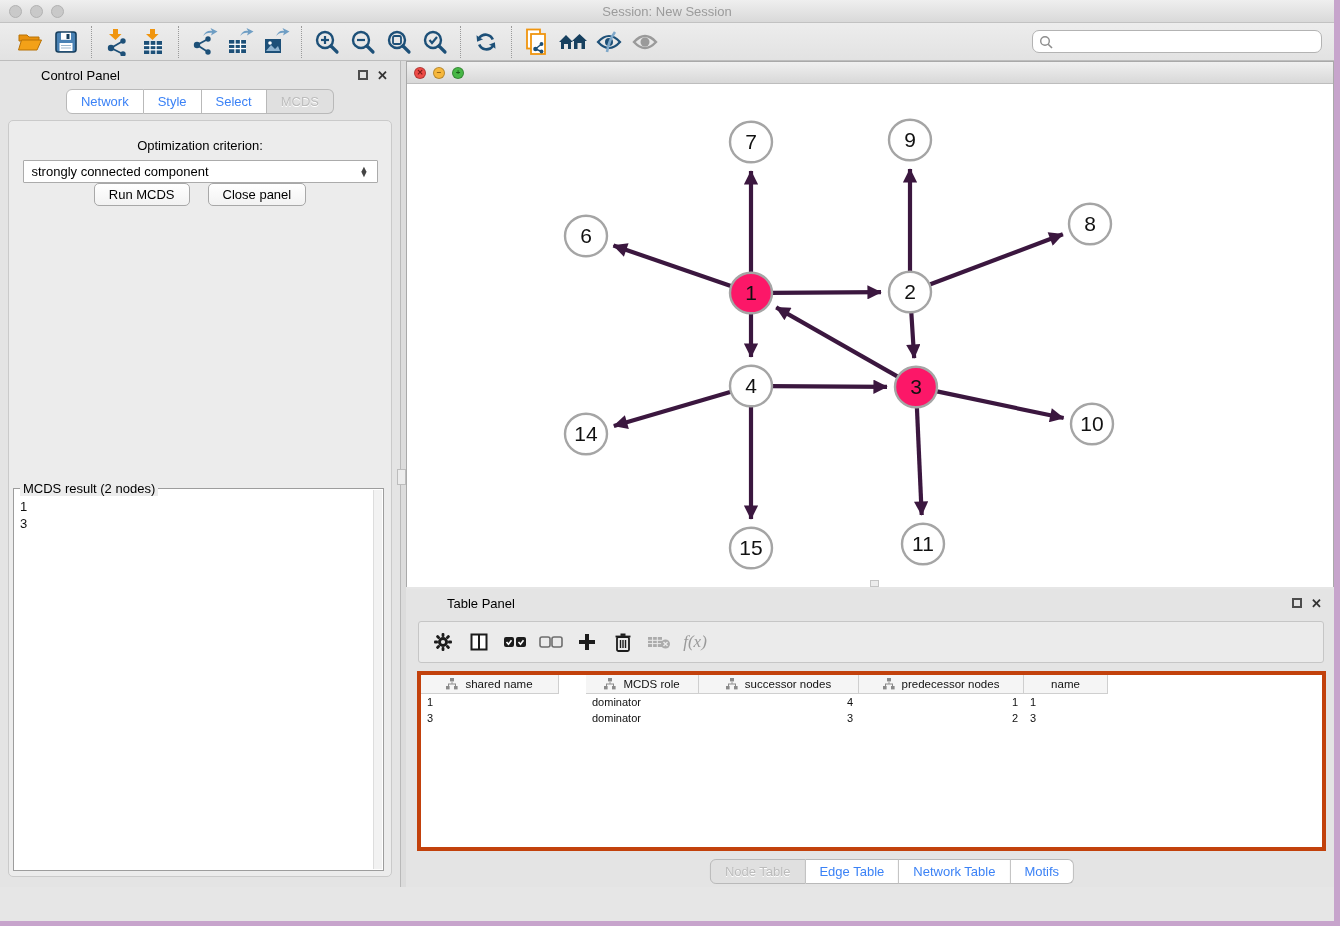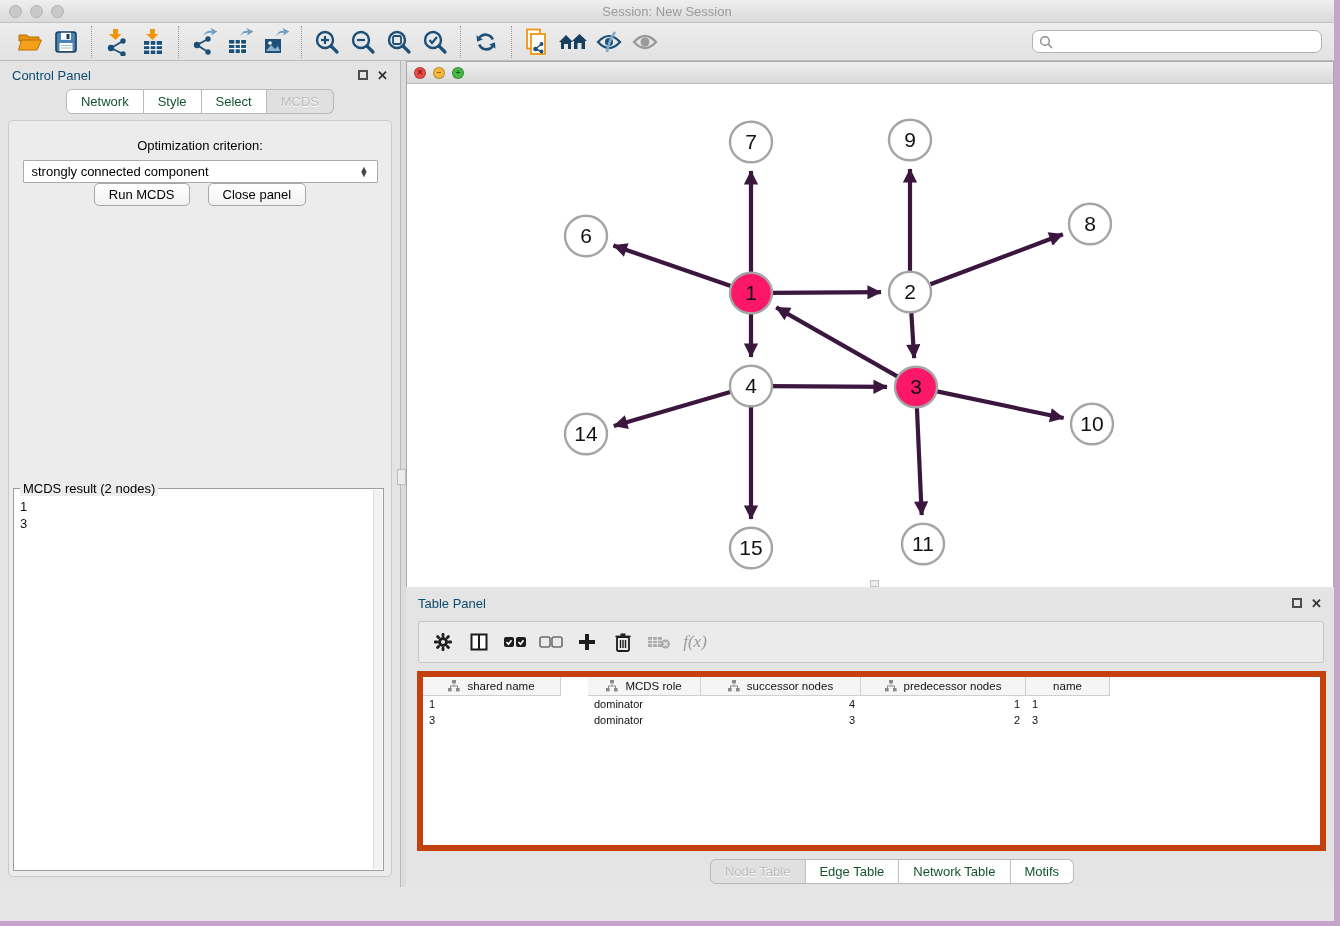--- a/index.html
+++ b/index.html
@@ -25,27 +25,27 @@
   .search-wrap { margin-left:auto; width:290px; height:23px; background:#fff; border:1px solid #b3b3b3;
     border-radius:7px; display:flex; align-items:center; padding:0 6px; }
   .search-wrap input { border:none; outline:none; flex:1; font-size:12px; background:transparent; margin-left:4px; }
 
   
   .control-panel { position:absolute; left:0; top:61px; width:400px; bottom:34px; background:#e4e4e4; }
   .splitter-v { position:absolute; left:400px; top:61px; width:6px; bottom:34px; background:#dcdcdc; border-left:1px solid #b9b9b9; }
   .grip-v { position:absolute; left:-4px; top:408px; width:9px; height:16px; background:#ececec; border:1px solid #bdbdbd; }
 
   .panel-header { height:28px; display:flex; align-items:center; padding:0 12px; }
-  .panel-title { font-size:13px; color:#0c4a6e; }
+  .panel-title { font-size:13px; color:#000000;margin-left:29px; }
   .panel-ctrls { margin-left:auto; display:flex; gap:9px; align-items:center; }
   .float-btn { width:10px; height:10px; border:2px solid #4d4d4d; background:transparent; }
   .close-btn { font-size:13px; font-weight:bold; color:#333; line-height:1; background:none; border:none; cursor:pointer; }
 
   .tabstrip { display:flex; justify-content:center; }
-  .tab { font-size:13px; padding:4px 14px; background:#fff; border:1px solid #b9b9b9; border-left:none; color:#14532d; cursor:pointer; }
+  .tab { font-size:13px; padding:4px 14px; background:#fff; border:1px solid #b9b9b9; border-left:none; color:#3b82f6; cursor:pointer; }
   .tab:first-child { border-left:1px solid #b9b9b9; border-radius:6px 0 0 6px; }
   .tab:last-child { border-radius:0 6px 6px 0; }
   .tab.active-dim { background:#e0e0e0; color:#bcbcbc; text-shadow:0 1px 0 #fff; }
 
   .cp-inner { position:absolute; left:8px; right:8px; top:59px; bottom:10px;
     background:#ececec; border:1px solid #cacaca; border-radius:5px; }
   .opt-label { text-align:center; font-size:13px; margin-top:17px; }
   .select-box { margin:7px auto 0; width:355px; height:23px; background:#fff; border:1px solid #ababab;
     border-radius:1px; display:flex; align-items:center; padding:0 8px; font-size:13px; cursor:pointer; }
   .select-box .arrows { margin-left:auto; display:flex; flex-direction:column; line-height:0.55; font-size:9px; color:#444; }
@@ -73,21 +73,21 @@
   .net-title { position:absolute; left:0; right:0; text-align:center; font-size:13px; color:#111; }
   .net-canvas { position:relative; width:100%; height:503px; background:#fff; overflow:hidden; }
   .grip-h { position:absolute; left:50%; bottom:0; width:9px; height:7px; background:#ececec; border:1px solid #c4c4c4; }
 
   
   .table-panel { position:absolute; left:406px; top:589px; right:0; bottom:34px; background:#e4e4e4; }
   .tp-toolbar { position:absolute; left:12px; right:10px; top:32px; height:42px; background:#ebebeb;
     border:1px solid #c6c6c6; border-radius:3px; display:flex; align-items:center; padding:16px 8px; gap:4px; }
   .tpbtn { width:32px; height:32px; background:none; border:none; display:flex; align-items:center; justify-content:center; cursor:pointer; }
   .fx { font-family:"Liberation Serif",serif; font-style:italic; font-size:17px; color:#9a9a9a; }
-  .tp-table { position:absolute; left:11px; right:8px; top:82px; height:180px; background:#fff; border:6px solid #c2410c; overflow:hidden; }
+  .tp-table { position:absolute; left:11px; right:8px; top:82px; height:180px; background:#fff; border:4px solid #c2410c; overflow:hidden; }
   .thead { display:flex; height:19px; }
   .th { background:#f5f5f5; border-right:1px solid #cfcfcf; border-bottom:1px solid #cfcfcf;
     display:flex; align-items:center; justify-content:center; gap:7px; font-size:11.5px; color:#111; cursor:pointer; }
   .trow { display:flex; height:16px; align-items:center; }
   .td { font-size:11px; color:#111; padding:0 6px; white-space:nowrap; overflow:hidden; }
   .c0{width:138px;} .c1{width:113px;margin-left:27px;} .c2{width:160px;} .c3{width:165px;} .c4{width:84px;}
   .num { text-align:right; }
   .tp-tabs { position:absolute; left:50%; transform:translateX(-50%); top:270px; display:flex;padding-left:44px; }
 
   

